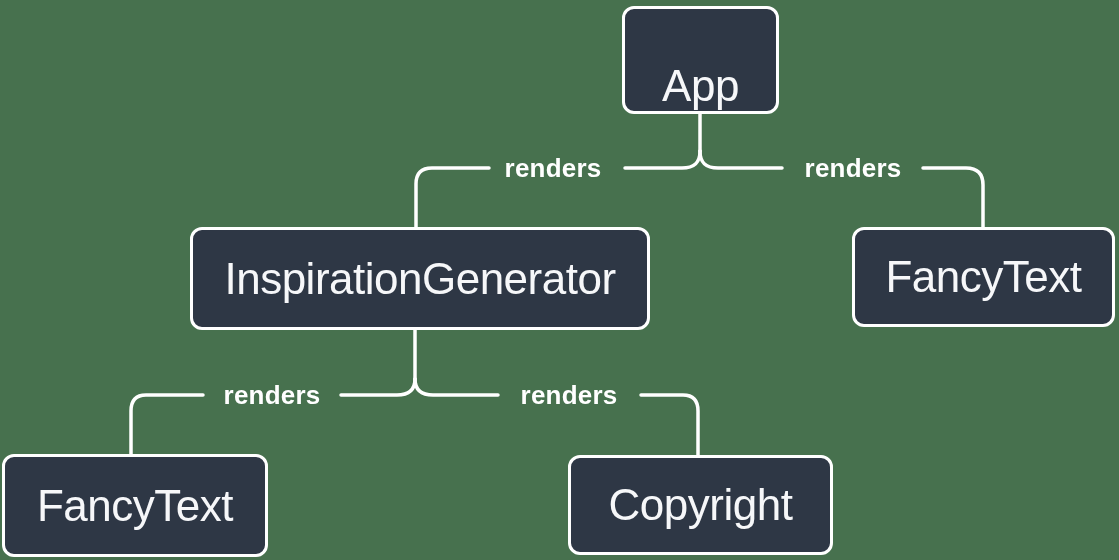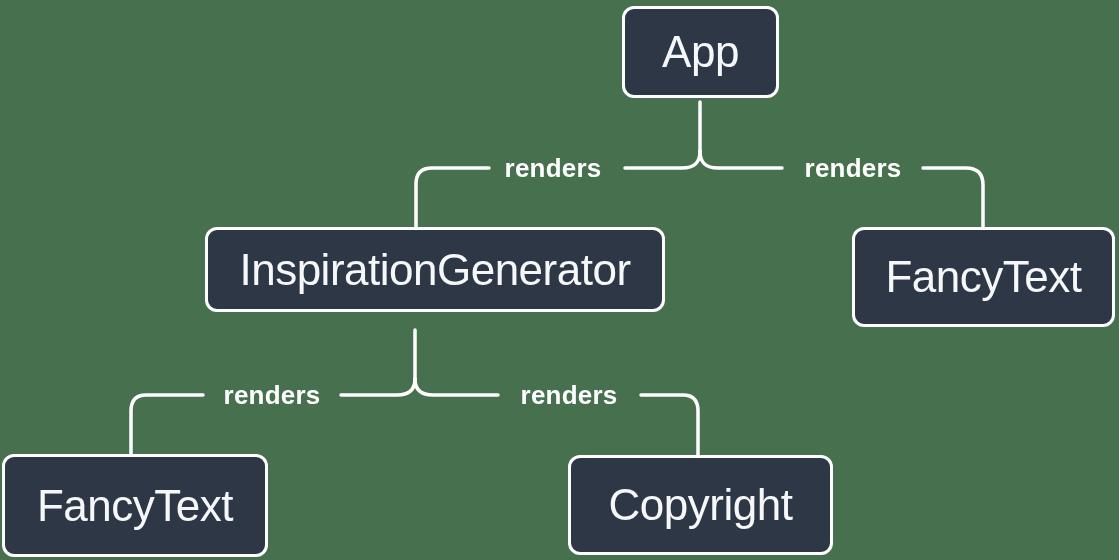--- a/index.html
+++ b/index.html
@@ -35,22 +35,22 @@
     border-radius: 12px;
     color: #F6F7F9;
     display: flex;
     align-items: center;
     justify-content: center;
     font-size: 44px;
     font-weight: 500;
     letter-spacing: -0.5px;
     white-space: nowrap;
   }
-  #node-app                  { left: 622px; top: 6px;   width: 157px; height: 92px;  }
-  #node-inspiration-generator{ left: 205px; top: 227px; width: 460px; height: 85px; }
+  #node-app                  { left: 622px; top: 6px;   width: 157px; height: 108px; align-items: flex-end;  }
+  #node-inspiration-generator{ left: 190px; top: 227px; width: 460px; height: 103px; }
   #node-fancy-text-top       { left: 852px; top: 227px; width: 263px; height: 100px; }
   #node-fancy-text-bottom    { left: 2px;   top: 454px; width: 266px; height: 103px; }
   #node-copyright            { left: 568px; top: 455px; width: 265px; height: 100px; }
   .edge-label {
     position: absolute;
     transform: translate(-50%, -50%);
     color: #FFFFFF;
     font-size: 26px;
     font-weight: 700;
     letter-spacing: 0.2px;

